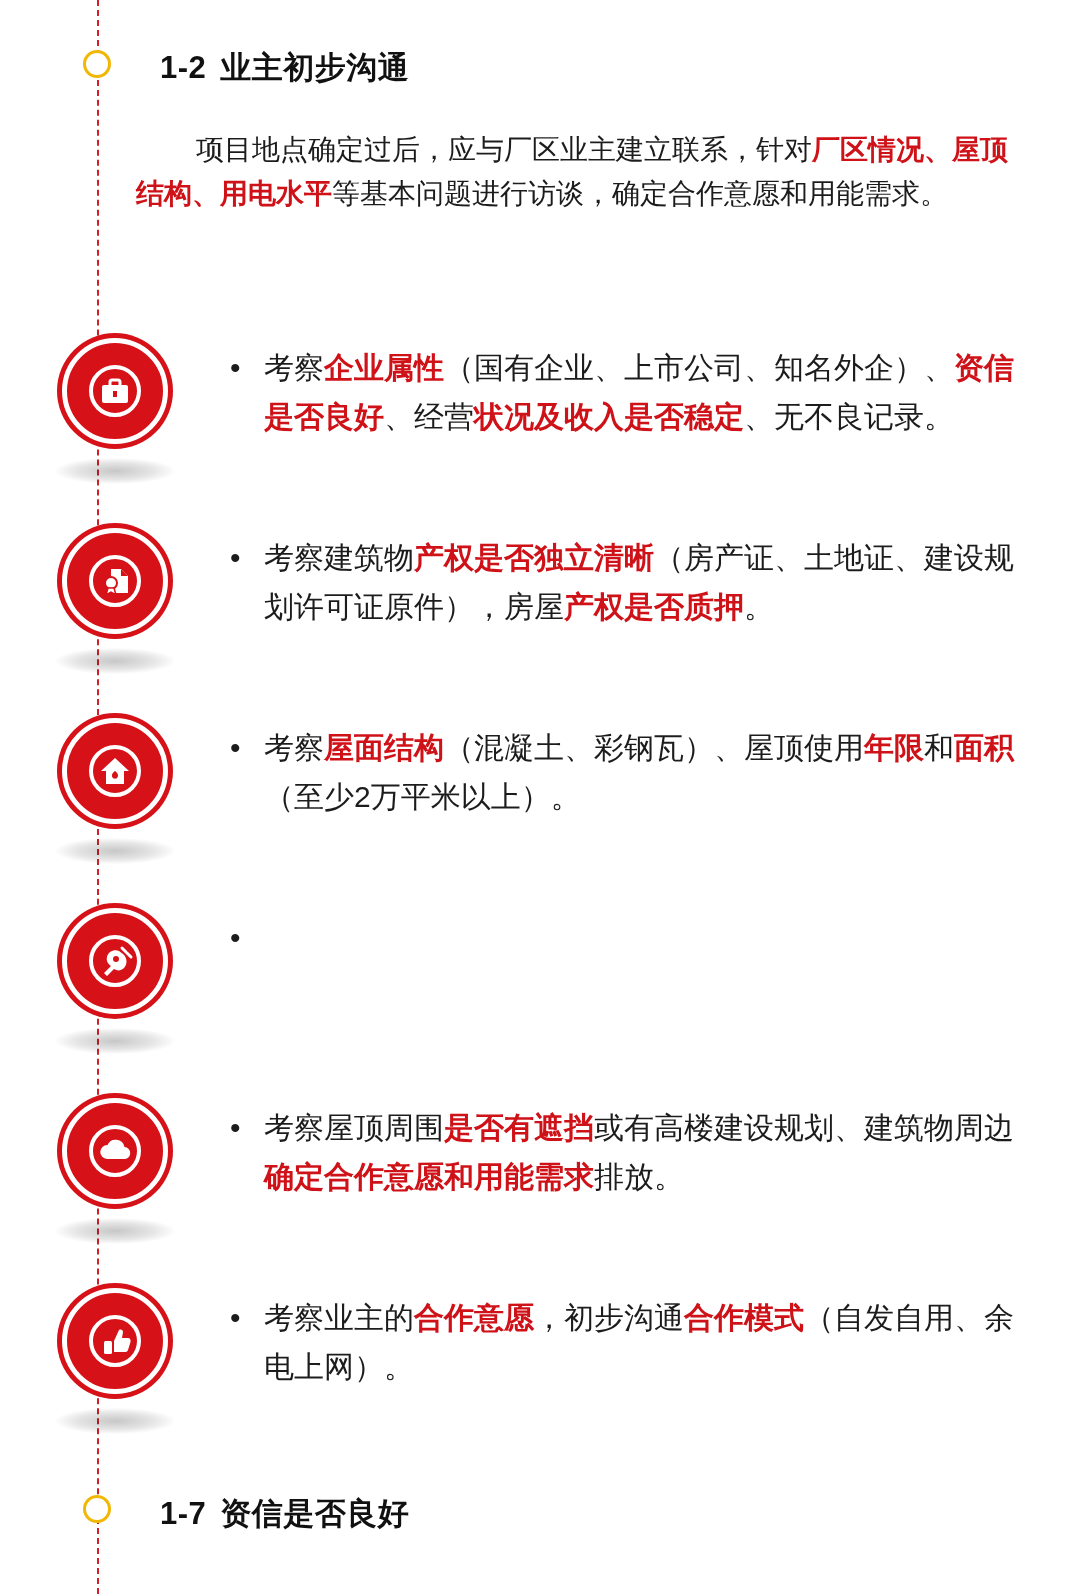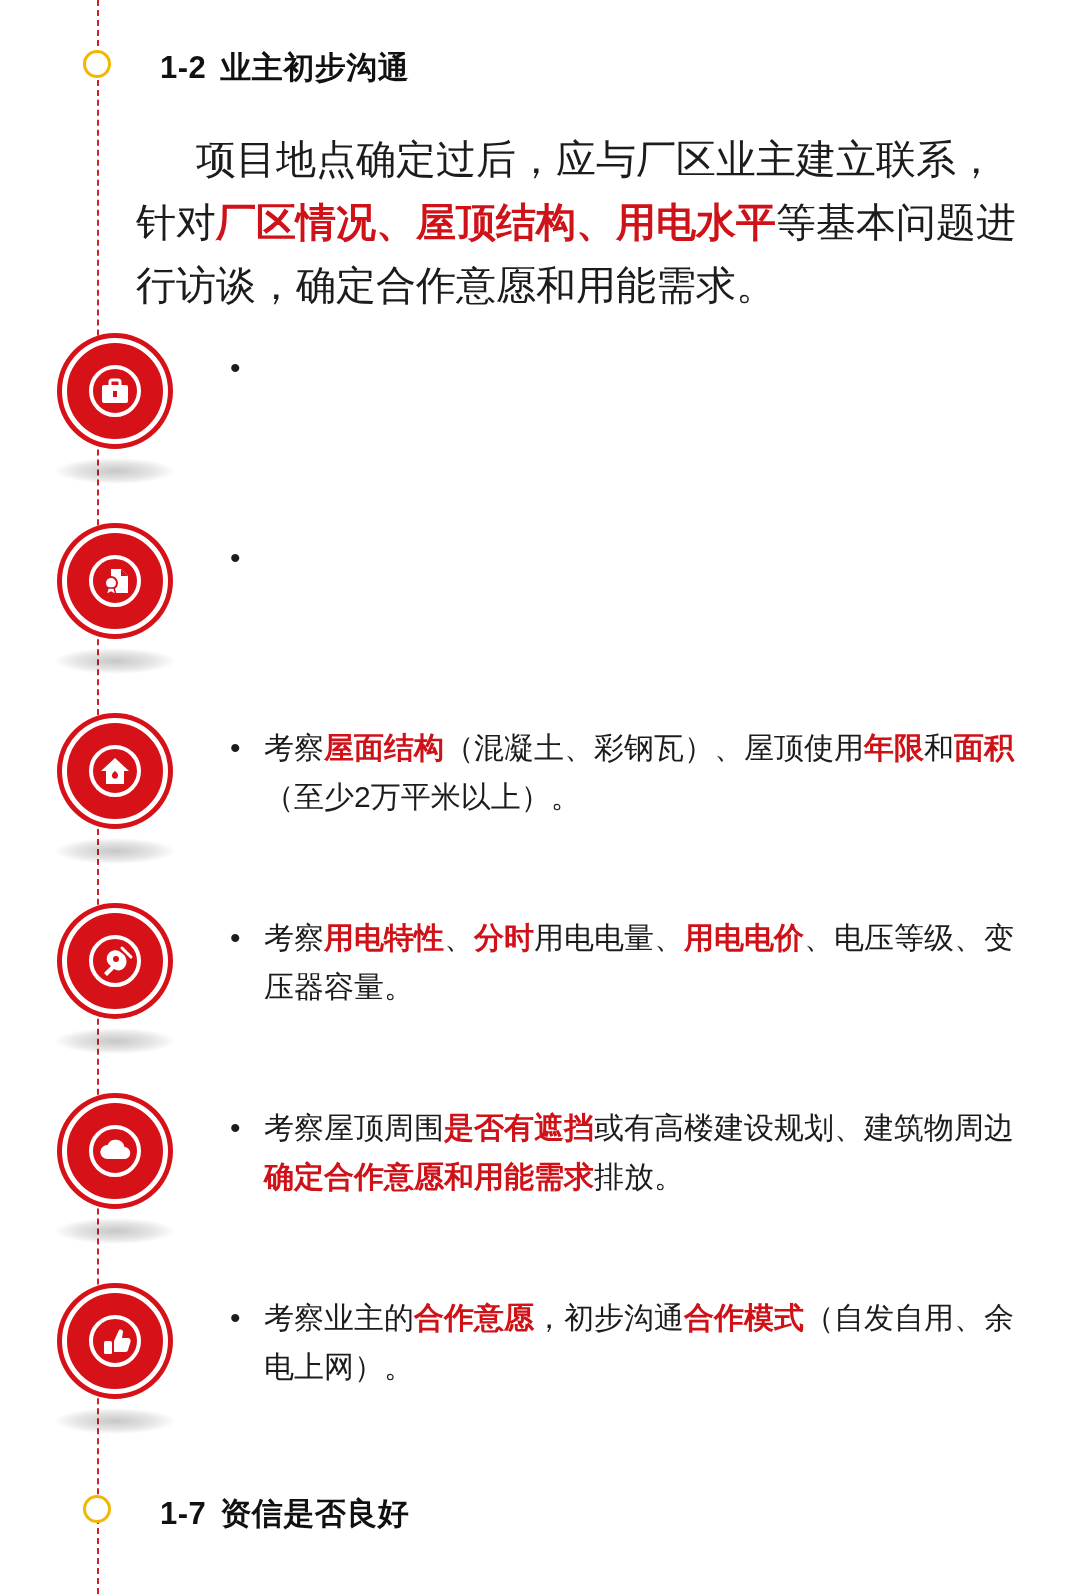--- a/index.html
+++ b/index.html
@@ -56,21 +56,21 @@
     margin-right: 14px;
   }
   .title-top { top: 47px; }
   .title-bottom { top: 1493px; }
 
   .intro {
     position: absolute;
     left: 136px;
     top: 128px;
     width: 882px;
-    font-size: 40px;
+    font-size: 28px;
     line-height: 1.58;
     text-indent: 60px;
     color: #1c1c1c;
   }
   .hl {
     color: #cf1118;
     font-weight: bold;
   }
 
   .items {
@@ -156,36 +156,38 @@
           <svg width="52" height="52" viewBox="0 0 52 52" aria-hidden="true">
             <circle cx="26" cy="26" r="24" fill="none" stroke="#ffffff" stroke-width="4"></circle>
             <rect x="13" y="20" width="26" height="18" rx="2" fill="#ffffff"></rect>
             <path d="M21 20v-3a2 2 0 0 1 2-2h6a2 2 0 0 1 2 2v3" fill="none" stroke="#ffffff" stroke-width="3"></path>
             <rect x="24" y="26" width="4" height="6" fill="#d61118"></rect>
           </svg>
         </div>
         <div class="shadow"></div>
       </div>
       <div class="bullet">•</div>
+      <div class="text">考察<span class="hl">企业属性</span>（国有企业、上市公司、知名外企）、<span class="hl">资信是否良好</span>、经营<span class="hl">状况及收入是否稳定</span>、无不良记录。</div>
     </div>
 
     <div class="item">
       <div class="icon-wrap">
         <div class="icon-circle">
           <svg width="52" height="52" viewBox="0 0 52 52" aria-hidden="true">
             <circle cx="26" cy="26" r="24" fill="none" stroke="#ffffff" stroke-width="4"></circle>
             <path d="M22 14h10l7 7v17H22z" fill="#ffffff"></path>
             <path d="M32 14v7h7" fill="#d61118"></path>
             <circle cx="22" cy="28" r="6" fill="#ffffff" stroke="#d61118" stroke-width="2"></circle>
             <path d="M19 33l-2 7 5-3 5 3-2-7z" fill="#ffffff" stroke="#d61118" stroke-width="1.5"></path>
           </svg>
         </div>
         <div class="shadow"></div>
       </div>
       <div class="bullet">•</div>
+      <div class="text">考察建筑物<span class="hl">产权是否独立清晰</span>（房产证、土地证、建设规划许可证原件），房屋<span class="hl">产权是否质押</span>。</div>
     </div>
 
     <div class="item">
       <div class="icon-wrap">
         <div class="icon-circle">
           <svg width="52" height="52" viewBox="0 0 52 52" aria-hidden="true">
             <circle cx="26" cy="26" r="24" fill="none" stroke="#ffffff" stroke-width="4"></circle>
             <path d="M26 13L12 26h5v13h18V26h5z" fill="#ffffff"></path>
             <path d="M26 26c-3 2-4 5-2 7 1 1 2 1 2 0 0 1 1 1 2 0 2-2 1-5-2-7z" fill="#d61118"></path>
           </svg>
@@ -202,21 +204,20 @@
           <svg width="52" height="52" viewBox="0 0 52 52" aria-hidden="true">
             <circle cx="26" cy="26" r="24" fill="none" stroke="#ffffff" stroke-width="4"></circle>
             <path d="M30 16c-5-2-11 1-12 6-1 4 1 7 4 9l-7 7 3 3 7-7c3 2 7 2 10-1 4-4 3-11-1-14z" fill="#ffffff"></path>
             <path d="M33 13l4 4M38 18l4 4" stroke="#ffffff" stroke-width="3" stroke-linecap="round"></path>
             <circle cx="27" cy="24" r="3" fill="#d61118"></circle>
           </svg>
         </div>
         <div class="shadow"></div>
       </div>
       <div class="bullet">•</div>
-      <div class="text">考察<span class="hl">用电特性</span>、<span class="hl">分时</span>用电电量、<span class="hl">用电电价</span>、电压等级、变压器容量。</div>
     </div>
 
     <div class="item">
       <div class="icon-wrap">
         <div class="icon-circle">
           <svg width="52" height="52" viewBox="0 0 52 52" aria-hidden="true">
             <circle cx="26" cy="26" r="24" fill="none" stroke="#ffffff" stroke-width="4"></circle>
             <path d="M18 34h17a6 6 0 0 0 .5-12 9 9 0 0 0-17-2A6 6 0 0 0 18 34z" fill="#ffffff"></path>
           </svg>
         </div>

